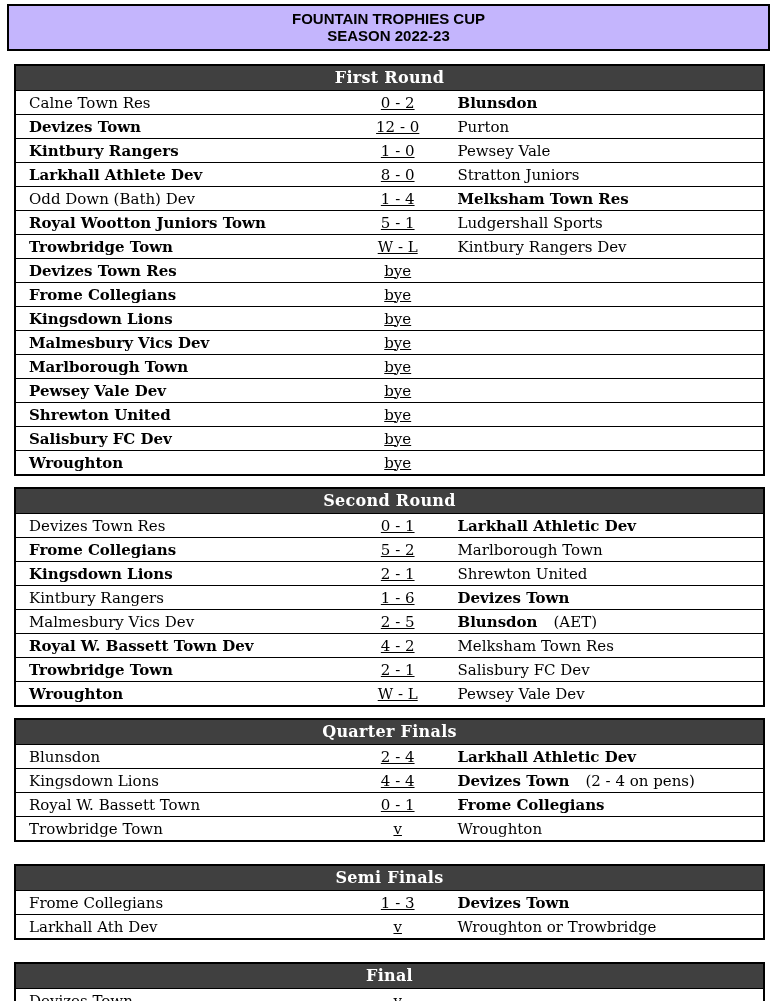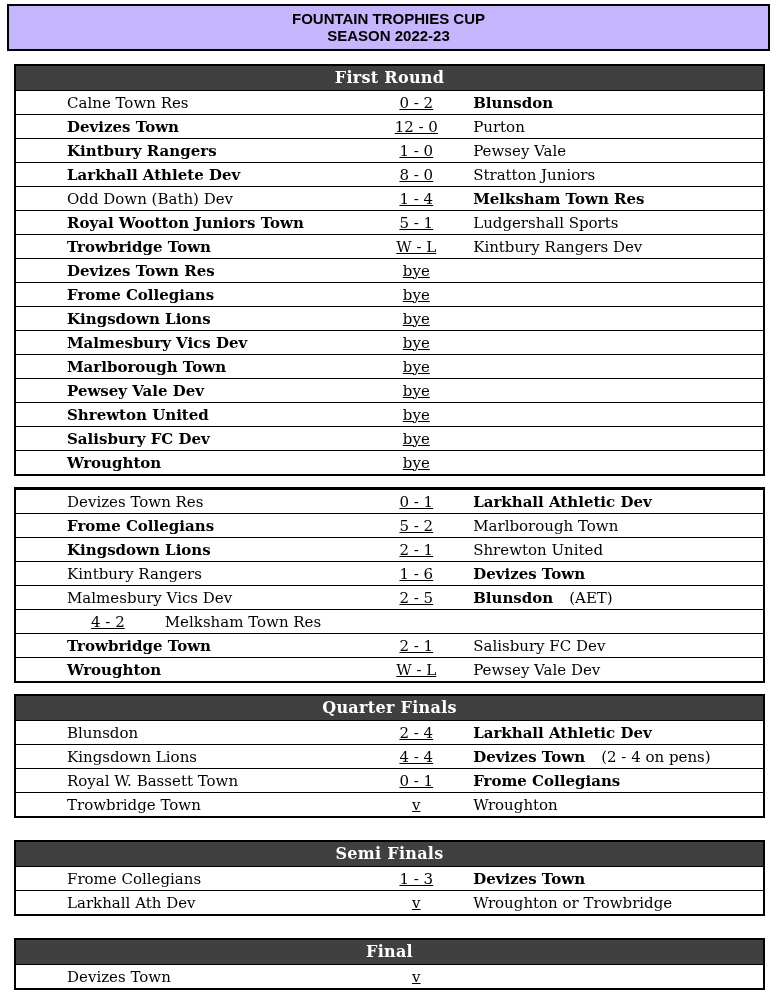--- a/index.html
+++ b/index.html
@@ -38,21 +38,20 @@
     padding: 2px 0 3px 0;
     letter-spacing: 0.3px;
   }
   .row {
     display: flex;
     align-items: center;
     height: 24px;
     font-size: 15px;
     border-top: 1px solid #000000;
     background: #ffffff;
-    padding-left: 38px;
   }
   .home  { width: 43.5%; padding-left: 13px; white-space: nowrap; overflow: hidden; }
   .score { width: 15.2%; text-align: center; white-space: nowrap; text-decoration: underline; }
   .away  { flex: 1; padding-left: 3px; white-space: nowrap; overflow: hidden; }
   .b { font-weight: 700; }
   .note { margin-left: 16px; }
 </style>
 </head>
 <body>
 
@@ -139,20 +138,21 @@
         <span class="score">bye</span>
         <span class="away"><span class=""></span></span>
       </div>
       <div class="row">
         <span class="home b">Wroughton</span>
         <span class="score">bye</span>
         <span class="away"><span class=""></span></span>
       </div>
     </section>
     <section class="round">
+      <div class="round-header">Second Round</div>
       <div class="row">
         <span class="home">Devizes Town Res</span>
         <span class="score">0 - 1</span>
         <span class="away"><span class="b">Larkhall Athletic Dev</span></span>
       </div>
       <div class="row">
         <span class="home b">Frome Collegians</span>
         <span class="score">5 - 2</span>
         <span class="away"><span class="">Marlborough Town</span></span>
       </div>
@@ -165,20 +165,21 @@
         <span class="home">Kintbury Rangers</span>
         <span class="score">1 - 6</span>
         <span class="away"><span class="b">Devizes Town</span></span>
       </div>
       <div class="row">
         <span class="home">Malmesbury Vics Dev</span>
         <span class="score">2 - 5</span>
         <span class="away"><span class="b">Blunsdon</span><span class="note">(AET)</span></span>
       </div>
       <div class="row">
+        <span class="home b">Royal W. Bassett Town Dev</span>
         <span class="score">4 - 2</span>
         <span class="away"><span class="">Melksham Town Res</span></span>
       </div>
       <div class="row">
         <span class="home b">Trowbridge Town</span>
         <span class="score">2 - 1</span>
         <span class="away"><span class="">Salisbury FC Dev</span></span>
       </div>
       <div class="row">
         <span class="home b">Wroughton</span>

